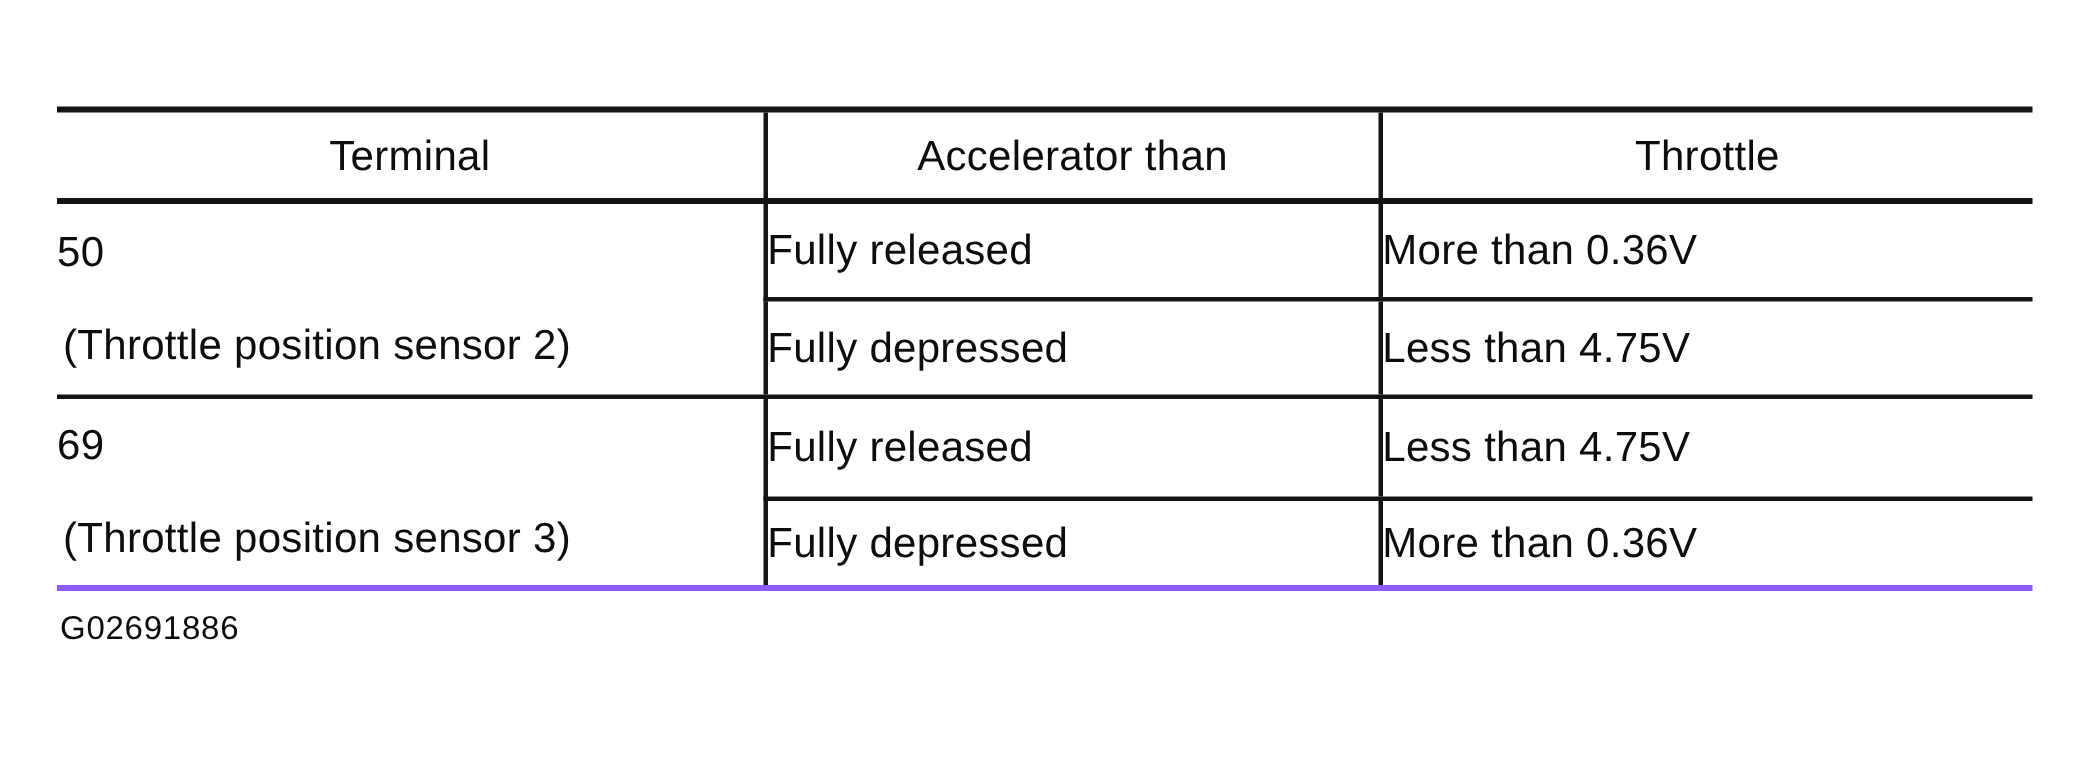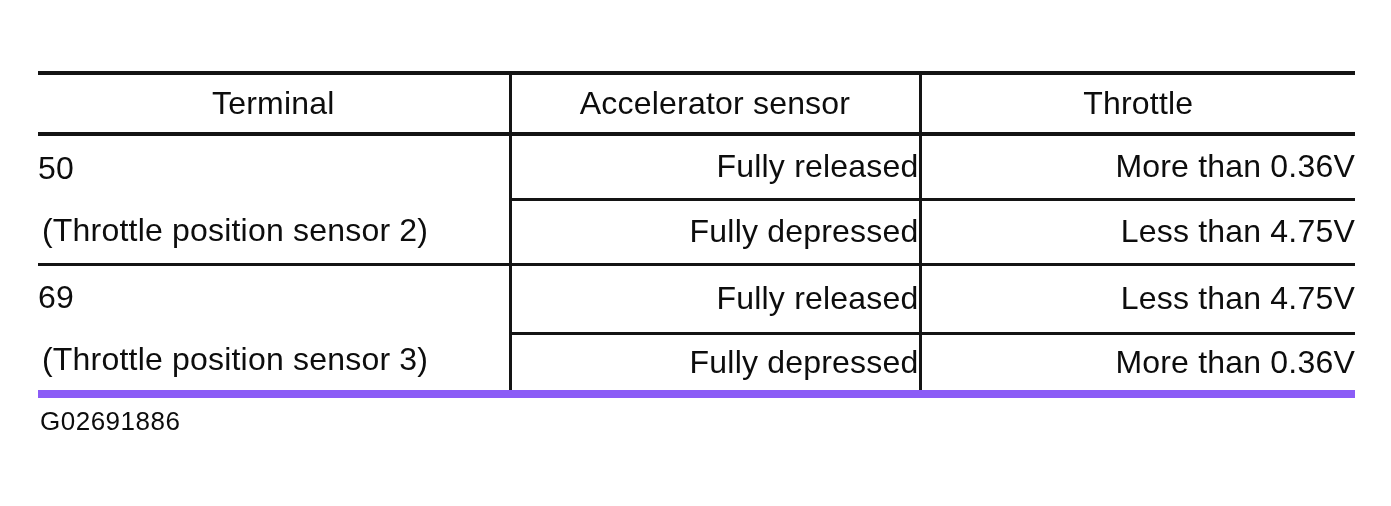--- a/index.html
+++ b/index.html
@@ -28,82 +28,82 @@
     table-layout: fixed;
     width: 1317px;
   }
   table.spec-table col.col-terminal { width: 472px; }
   table.spec-table col.col-pedal    { width: 410px; }
   table.spec-table col.col-voltage  { width: 435px; }
 
   table.spec-table th,
   table.spec-table td {
     padding: 0;
-    font-size: 32px;
+    font-size: 28px;
     font-weight: normal;
     letter-spacing: 0.2px;
     border-bottom: 3px solid #141414;
     vertical-align: middle;
     overflow: hidden;
   }
   table.spec-table thead th {
     border-top: 4px solid #141414;
     border-bottom: 4px solid #141414;
     text-align: center;
     height: 57px;
   }
   
   table.spec-table .vline {
     border-left: 3px solid #141414;
   }
   table.spec-table td.cell-center {
-    text-align: right;
+    text-align: left;
   }
   tr.row-h65 { height: 65px; margin-left: 20px; }
   tr.row-h63 { height: 63px; }
   tr.row-h54 { height: 54px; }
 
   td.terminal-cell {
     text-align: left;
     padding-left: 17px;
     line-height: 62px;
   }
   td.terminal-cell .t-line { display: block; }
   td.terminal-cell .t-note { padding-left: 4px; }
 
   
   table.spec-table td.bottom-edge {
-    border-bottom: 8px solid #8b5cf6;
+    border-bottom: 4px solid #8b5cf6;
   }
 
   .figure-id {
     position: absolute;
     left: 40px;
     top: 406px;
-    font-size: 26px;
+    font-size: 22px;
     letter-spacing: 0.5px;
     color: #0d0d0d;
   }
 </style>
 </head>
 <body>
 
 <div class="page">
 
   <div class="spec-table-wrap">
     <table class="spec-table">
       <colgroup>
         <col class="col-terminal">
         <col class="col-pedal">
         <col class="col-voltage">
       </colgroup>
       <thead>
         <tr>
           <th>Terminal</th>
-          <th class="vline">Accelerator sensor</th>
+          <th class="vline">Accelerator than</th>
           <th class="vline">Throttle</th>
         </tr>
       </thead>
       <tbody>
         <tr class="row-h65">
           <td class="terminal-cell" rowspan="2">
             <span class="t-line t-num">50</span>
             <span class="t-line t-note">(Throttle position sensor 2)</span>
           </td>
           <td class="vline cell-center">Fully released</td>

